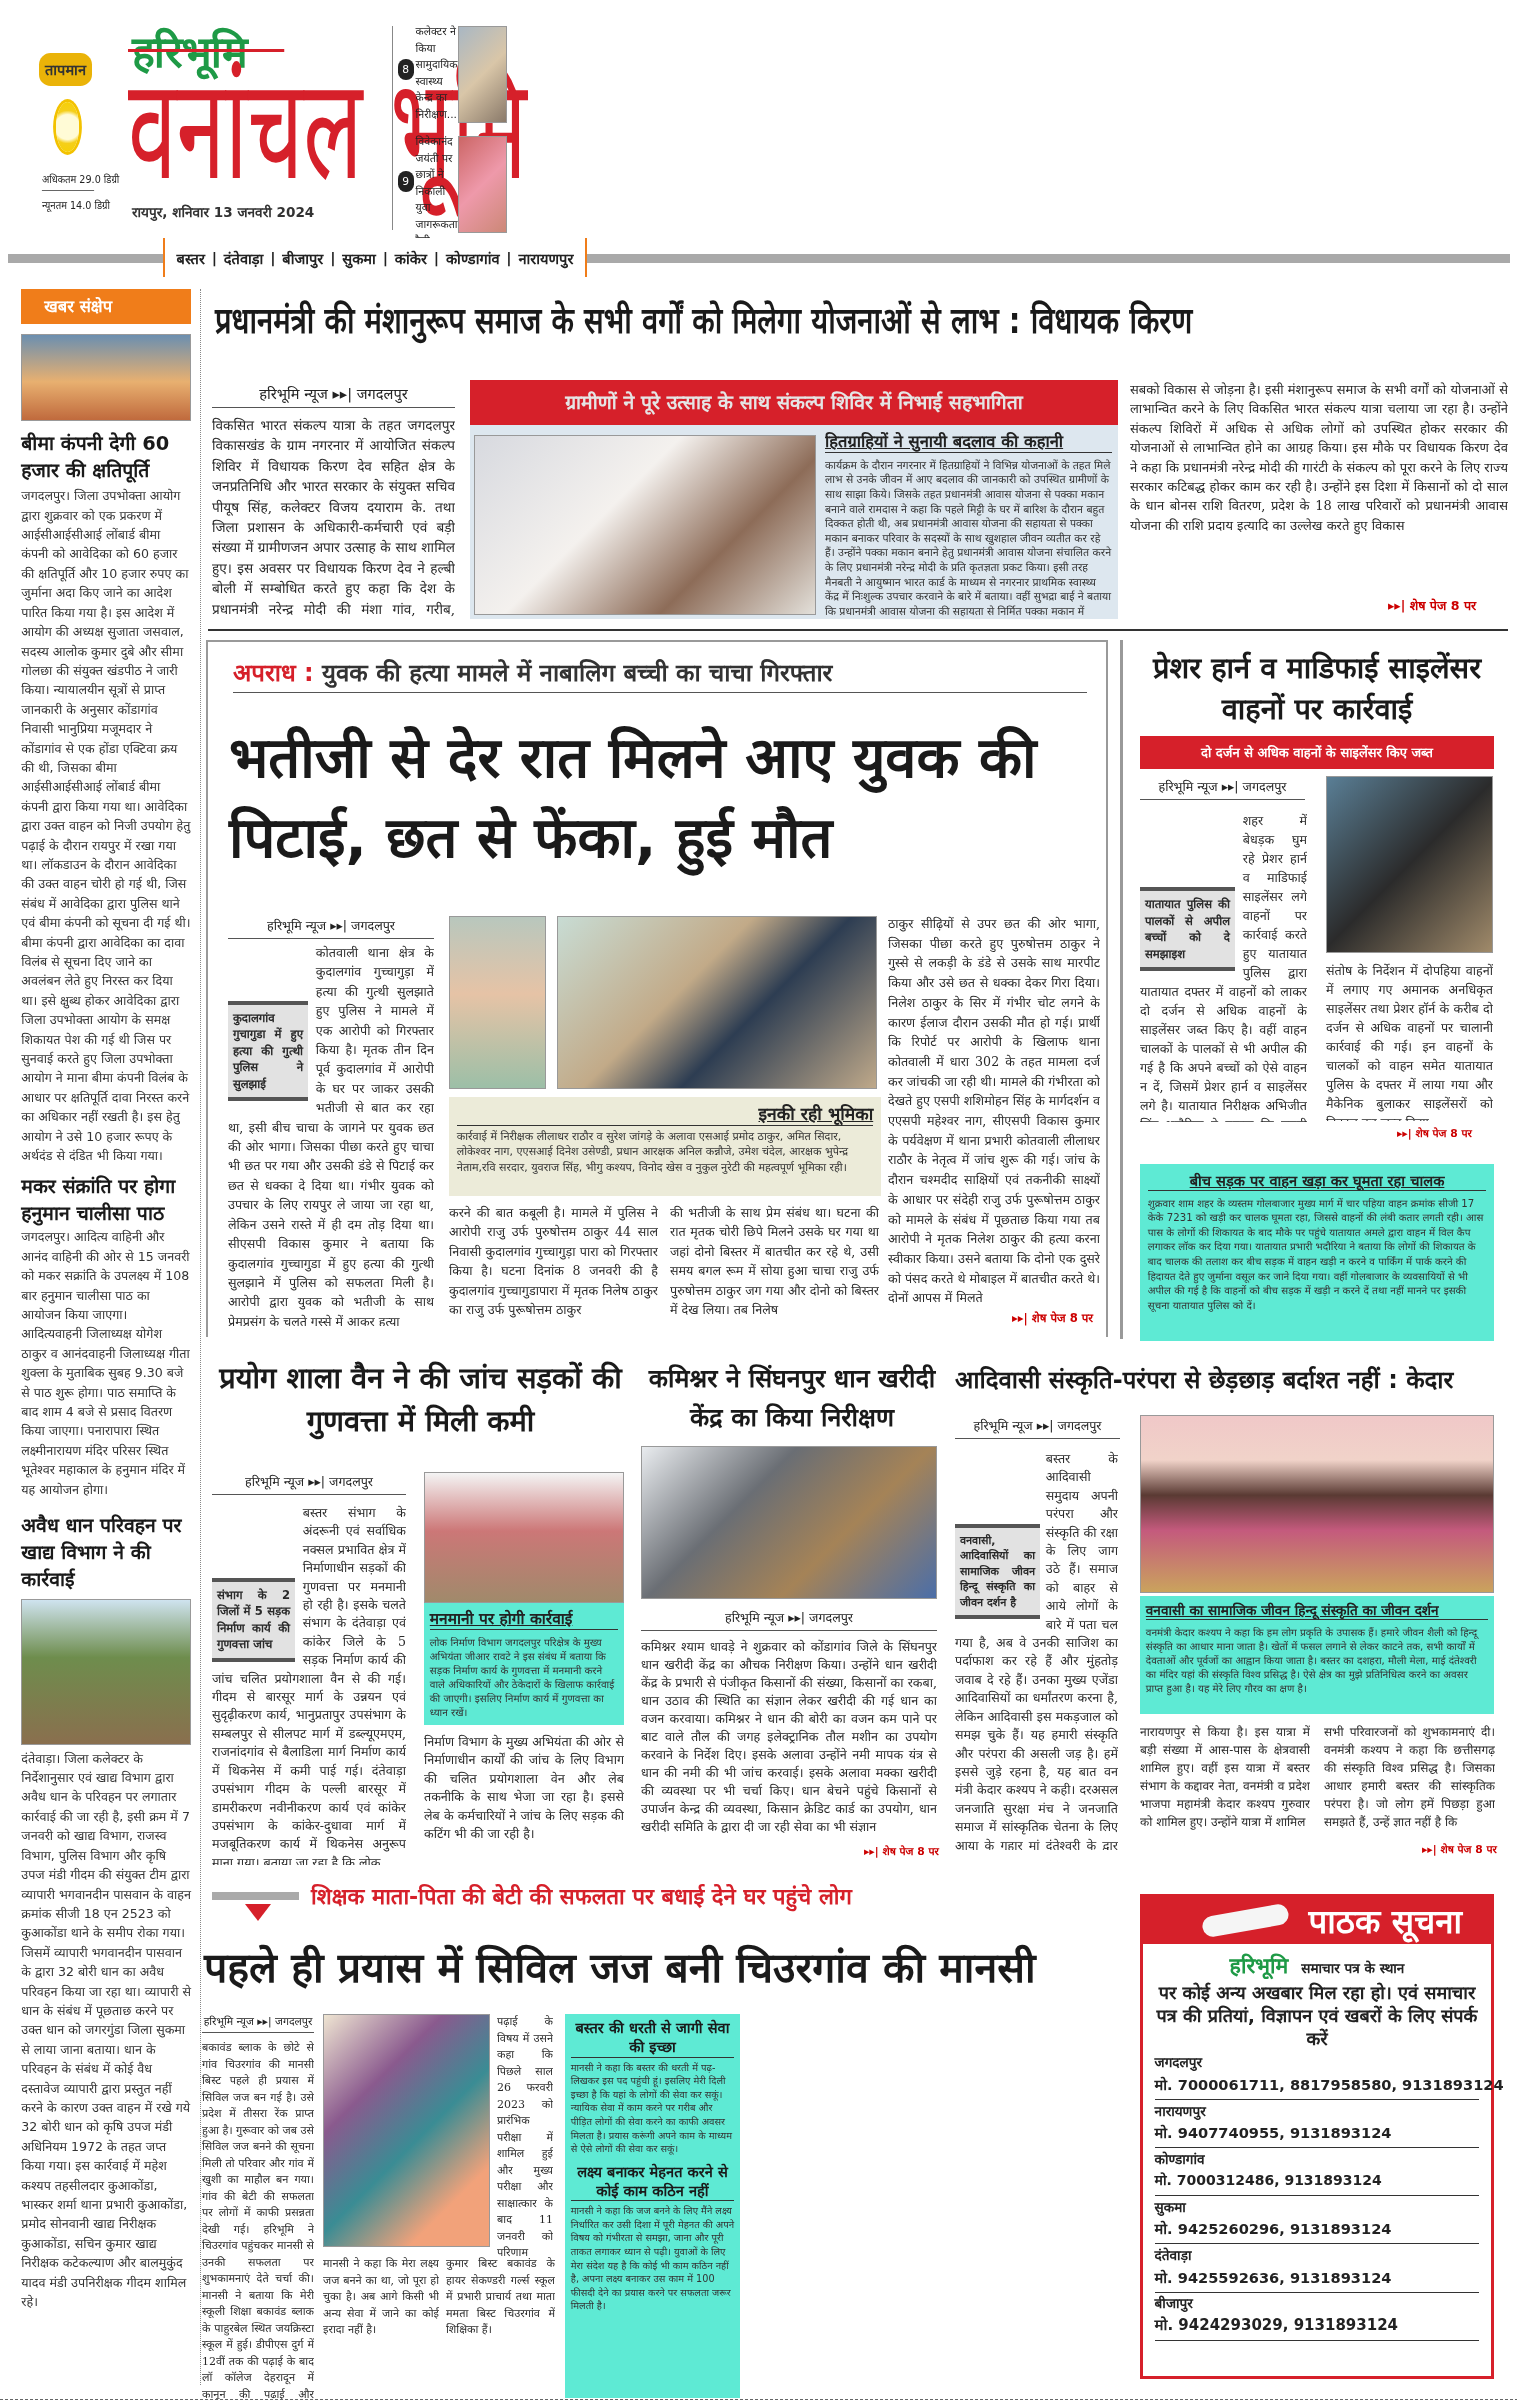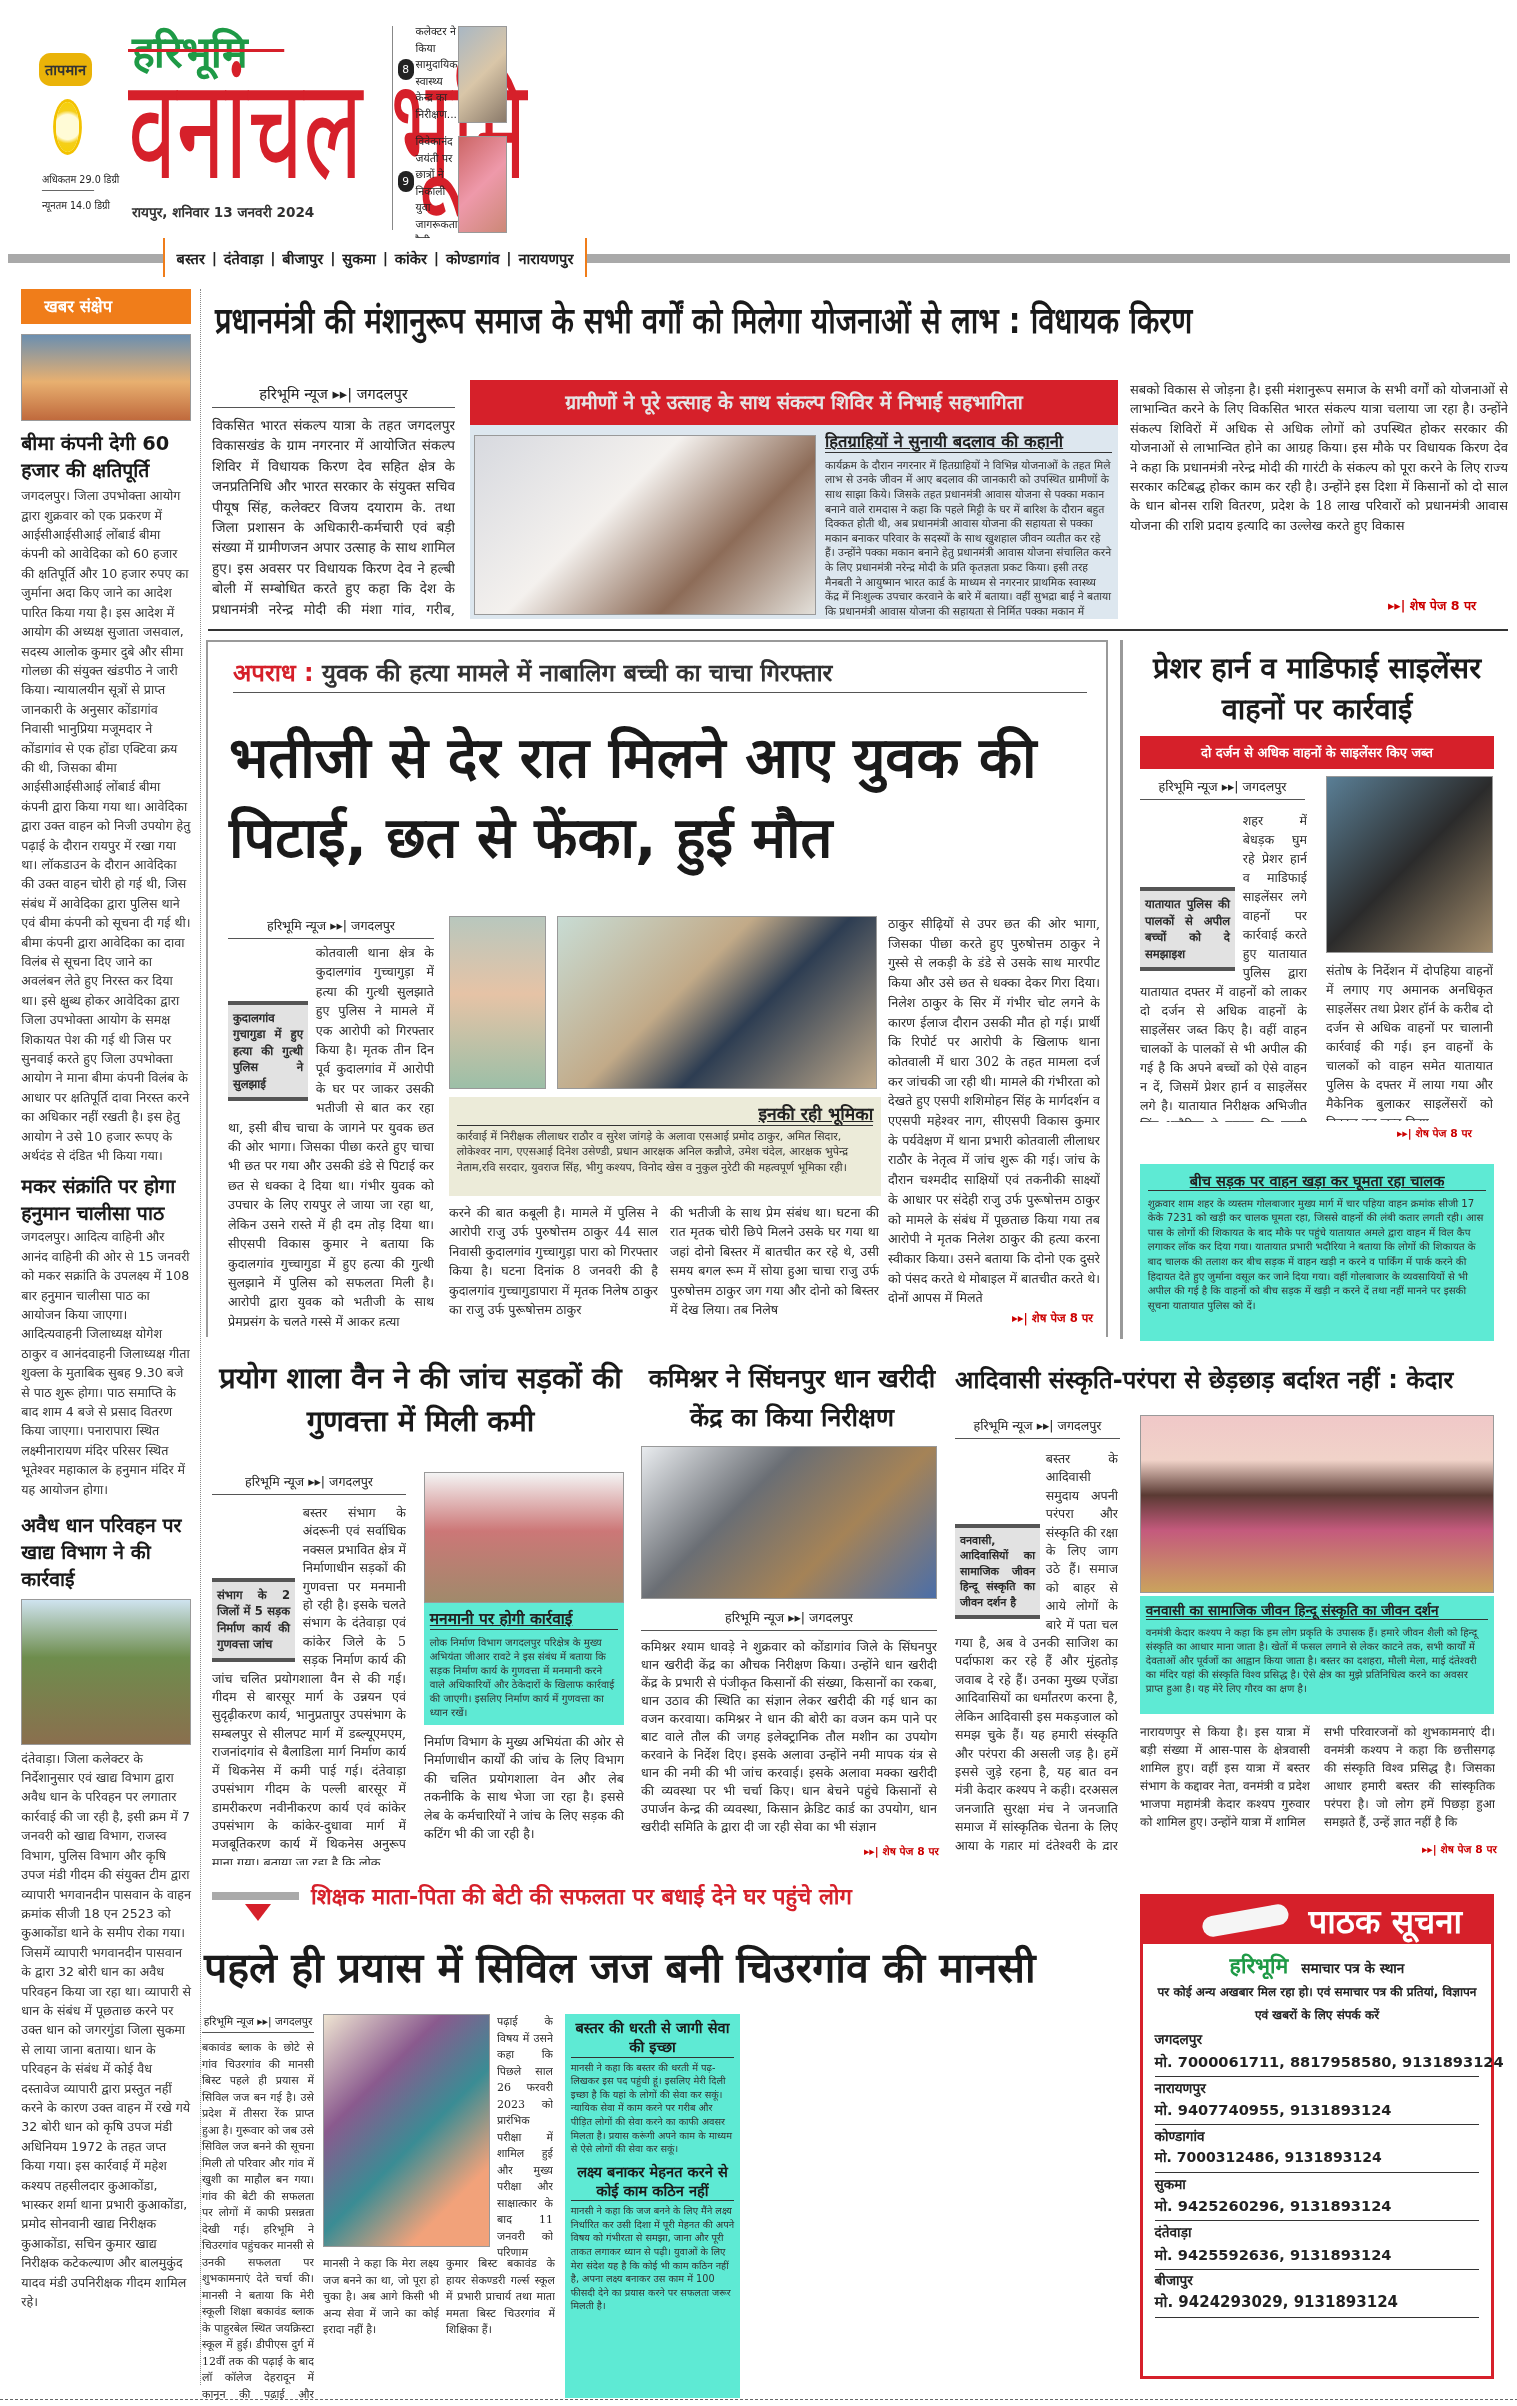--- a/index.html
+++ b/index.html
@@ -197,21 +197,21 @@
 
 <div class="abs" style="left:1140px;top:1894px;width:354px;height:485px;border:3.9px solid #d6202a;background:#fff">
   <div style="height:47px;background:#d6202a;display:flex;align-items:center;justify-content:flex-end;padding-right:29px">
     <div style="width:87px;height:21.3px;border-radius:10.7px;background:#f5f5f5;margin-right:19.4px;transform:rotate(-10deg)"></div>
     <span style="color:#fff;font-size:33px;font-weight:bold">पाठक सूचना</span>
   </div>
   <div style="text-align:center;padding:5.8px 7.8px 0">
     <span style="color:#1e9a46;font-size:21.3px;font-weight:bold">हरिभूमि</span>
     <span style="font-size:13.6px;font-weight:bold;margin-left:7.8px">समाचार पत्र के स्थान</span>
   </div>
-  <div style="text-align:center;font-size:12px;font-weight:bold;line-height:23px;padding:1.9px 9.7px">पर कोई अन्य अखबार मिल रहा हो। एवं समाचार पत्र की प्रतियां, विज्ञापन एवं खबरों के लिए संपर्क करें</div>
+  <div style="text-align:center;font-size:18px;font-weight:bold;line-height:23px;padding:1.9px 9.7px">पर कोई अन्य अखबार मिल रहा हो। एवं समाचार पत्र की प्रतियां, विज्ञापन एवं खबरों के लिए संपर्क करें</div>
   <div id="contacts" style="padding:0 11.6px">
       <div style="border-bottom: 1.9px solid rgb(51, 51, 51); padding: 1.9px 0px 2.9px;">
         <div style="font-size: 13.6px; font-weight: bold; line-height: 19.4px;">जगदलपुर</div>
         <div style="font-size: 14.6px; font-weight: bold; line-height: 23px; white-space: nowrap;">मो. 7000061711, 8817958580, 9131893124</div>
       </div>
       <div style="border-bottom: 1.9px solid rgb(51, 51, 51); padding: 1.9px 0px 2.9px;">
         <div style="font-size: 13.6px; font-weight: bold; line-height: 19.4px;">नारायणपुर</div>
         <div style="font-size: 14.6px; font-weight: bold; line-height: 23px; white-space: nowrap;">मो. 9407740955, 9131893124</div>
       </div>
       <div style="border-bottom: 1.9px solid rgb(51, 51, 51); padding: 1.9px 0px 2.9px;">

